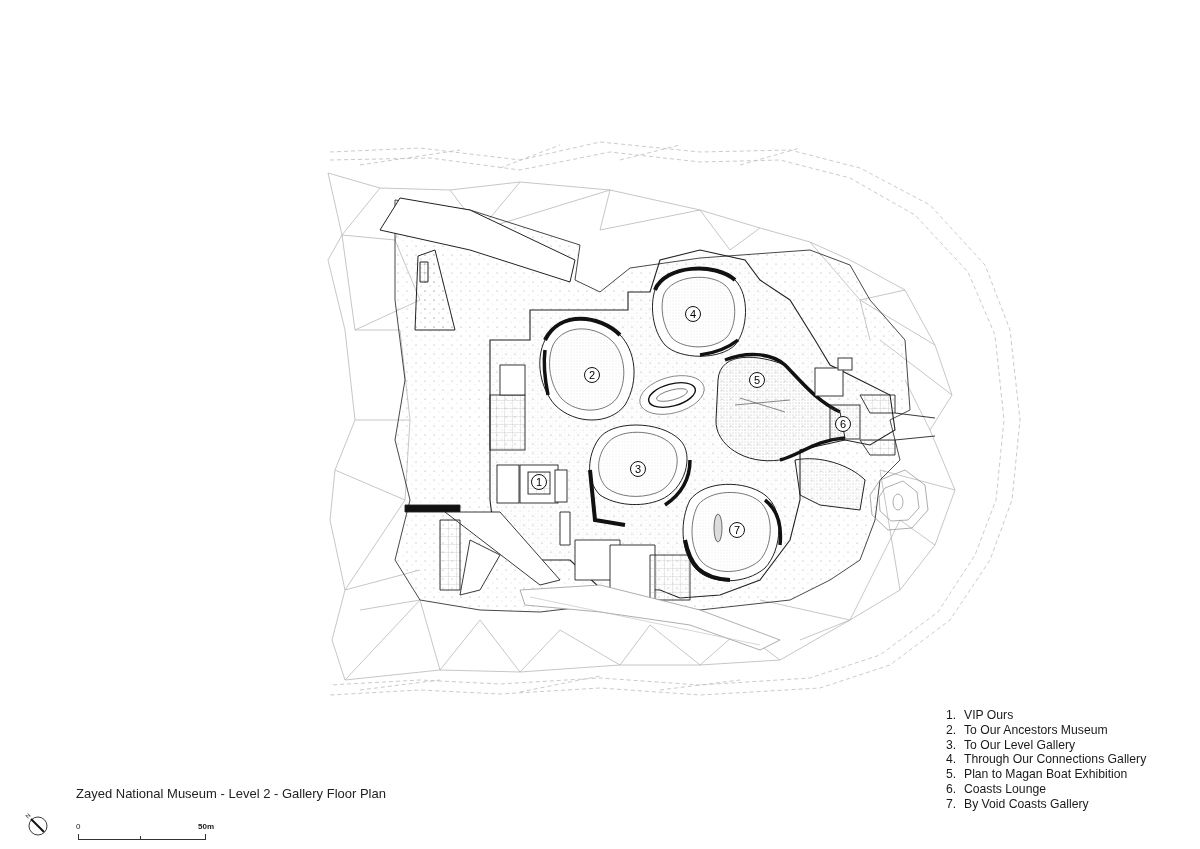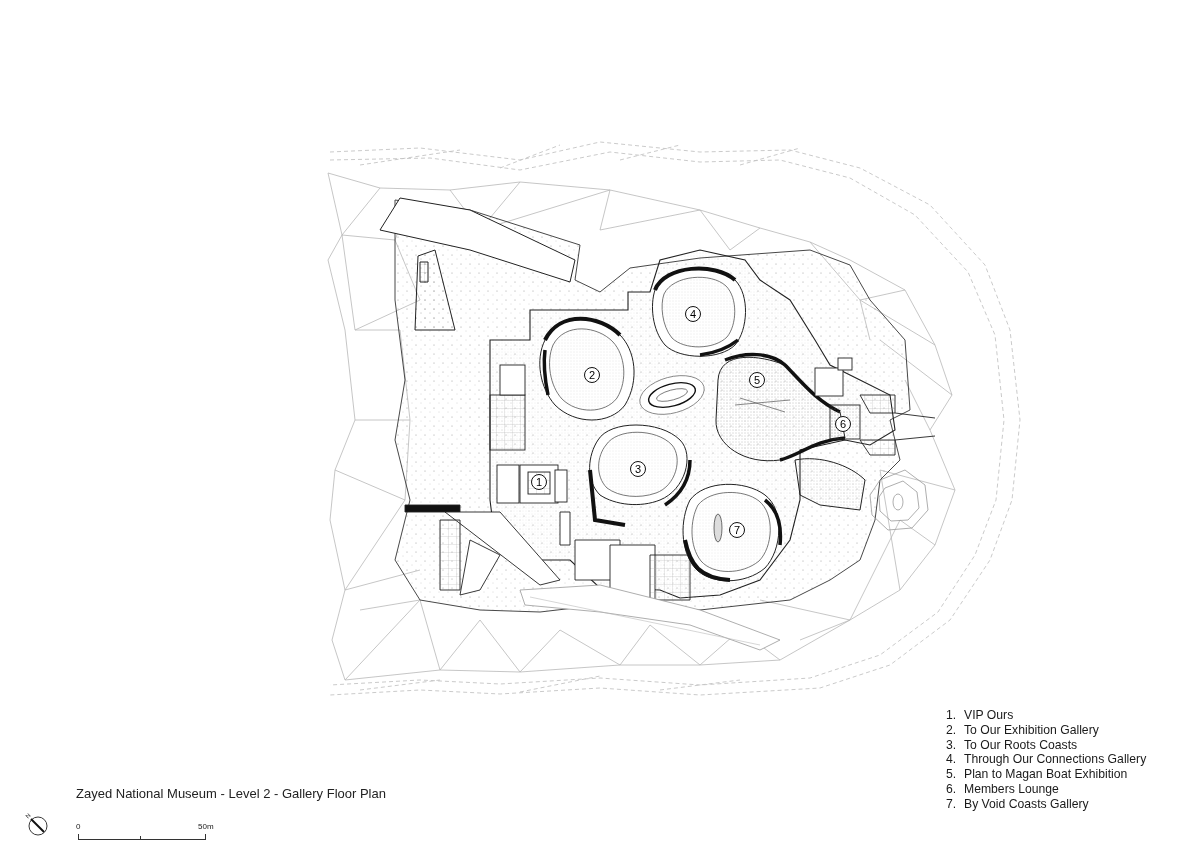--- a/index.html
+++ b/index.html
@@ -5,21 +5,21 @@
   html, body { margin: 0; padding: 0; background: #ffffff; }
   body { width: 1200px; height: 849px; position: relative; overflow: hidden;
          font-family: "Liberation Sans", "DejaVu Sans", sans-serif; color: #1a1a1a; }
   #plan { position: absolute; left: 0; top: 0; width: 1200px; height: 849px; }
   .legend { position: absolute; left: 946px; top: 708px; font-size: 12.2px; line-height: 14.8px; }
   .legend-item { display: flex; white-space: nowrap; }
   .legend-num { width: 18px; }
   .title-block { position: absolute; left: 76px; top: 786px; font-size: 13px; color: #222; }
   .scale { position: absolute; left: 76px; top: 820px; width: 140px; height: 22px; font-size: 8px; }
   .scale .lbl0 { position: absolute; left: 0; top: 2px; }
-  .scale .lbl1 { position: absolute; left: 122px; top: 2px; }
+  .scale .lbl1 { position: absolute; left: 122px; top: 2px; font-weight: bold; }
   .scale .bar { position: absolute; left: 2px; top: 14px; width: 126px; height: 5px;
                 border-left: 1px solid #333; border-right: 1px solid #333; border-bottom: 1px solid #333; }
   .scale .mid { position: absolute; left: 64px; top: 16px; width: 1px; height: 3px; background: #333; }
   .marker-text { font-family: "Liberation Sans", sans-serif; font-size: 11px; }
 </style>
 </head>
 <body>
 
 <svg id="plan" viewBox="0 0 1200 849" xmlns="http://www.w3.org/2000/svg">
   <defs>
@@ -185,37 +185,37 @@
     </g>
 </svg>
 
 <div class="legend">
   <div class="legend-item">
       <span class="legend-num">1.</span>
       <span>VIP Ours</span>
     </div>
   <div class="legend-item">
       <span class="legend-num">2.</span>
-      <span>To Our Exhibition Gallery</span>
+      <span>To Our Ancestors Museum</span>
     </div>
   <div class="legend-item">
       <span class="legend-num">3.</span>
-      <span>To Our Roots Coasts</span>
+      <span>To Our Level Gallery</span>
     </div>
   <div class="legend-item">
       <span class="legend-num">4.</span>
       <span>Through Our Connections Gallery</span>
     </div>
   <div class="legend-item">
       <span class="legend-num">5.</span>
       <span>Plan to Magan Boat Exhibition</span>
     </div>
   <div class="legend-item">
       <span class="legend-num">6.</span>
-      <span>Members Lounge</span>
+      <span>Coasts Lounge</span>
     </div>
   <div class="legend-item">
       <span class="legend-num">7.</span>
       <span>By Void Coasts Gallery</span>
     </div>
 </div>
 
 <div class="title-block">Zayed National Museum - Level 2 - Gallery Floor Plan</div>
 <div class="scale">
   <span class="lbl0">0</span>

